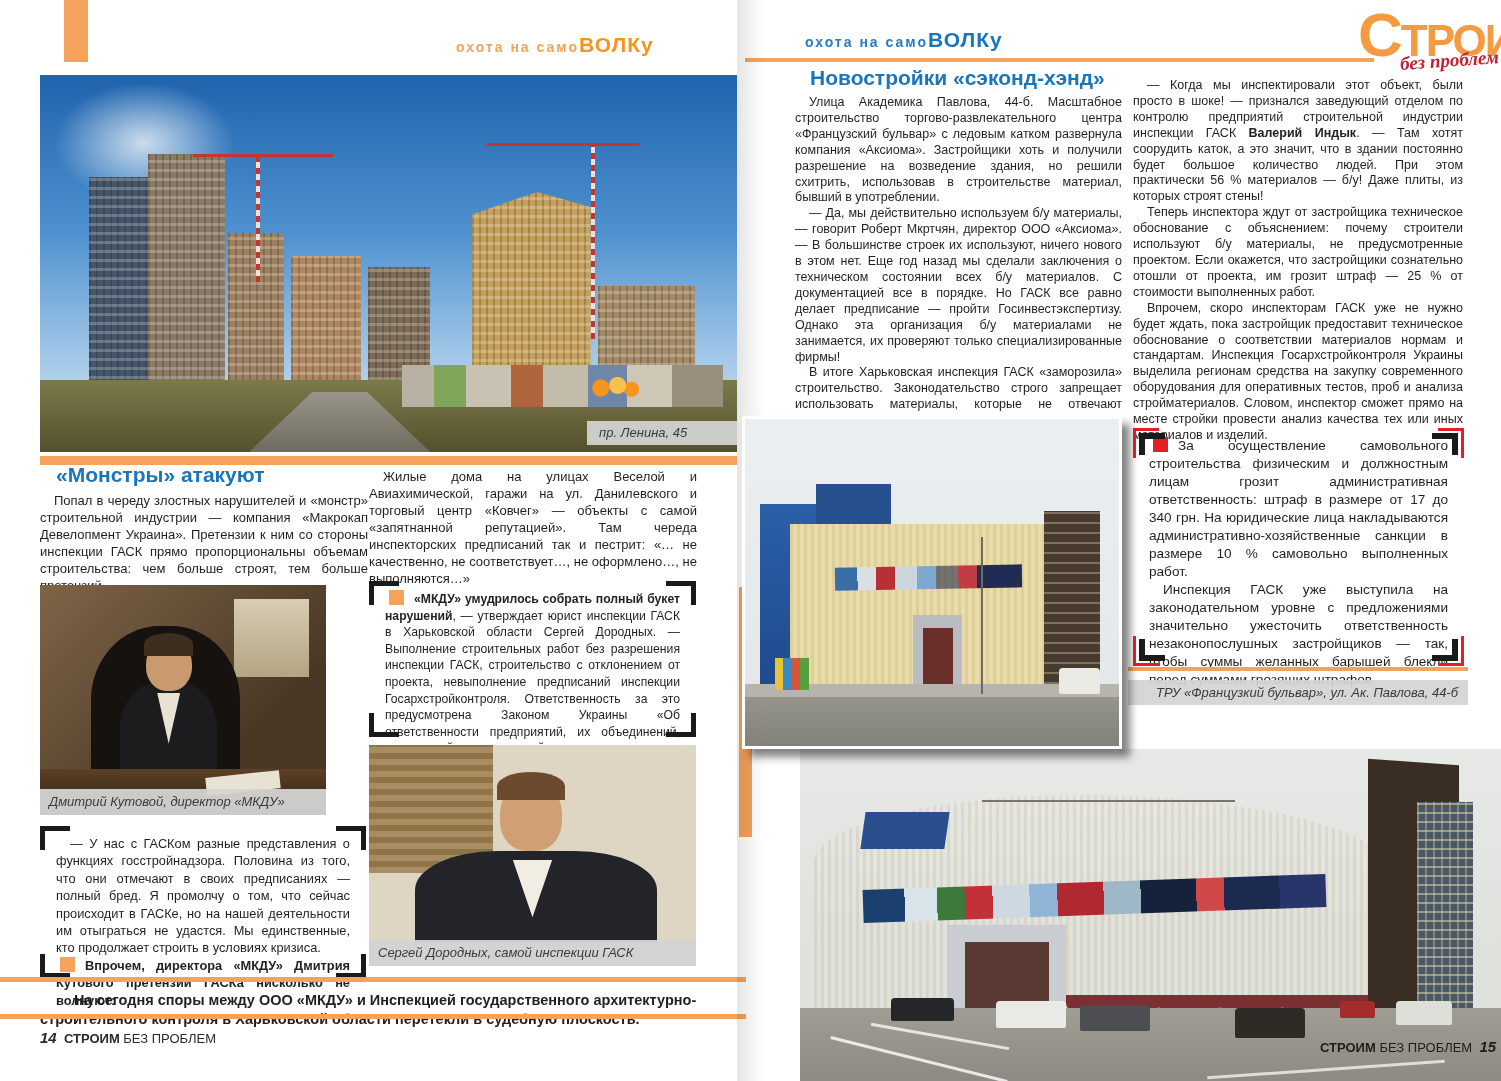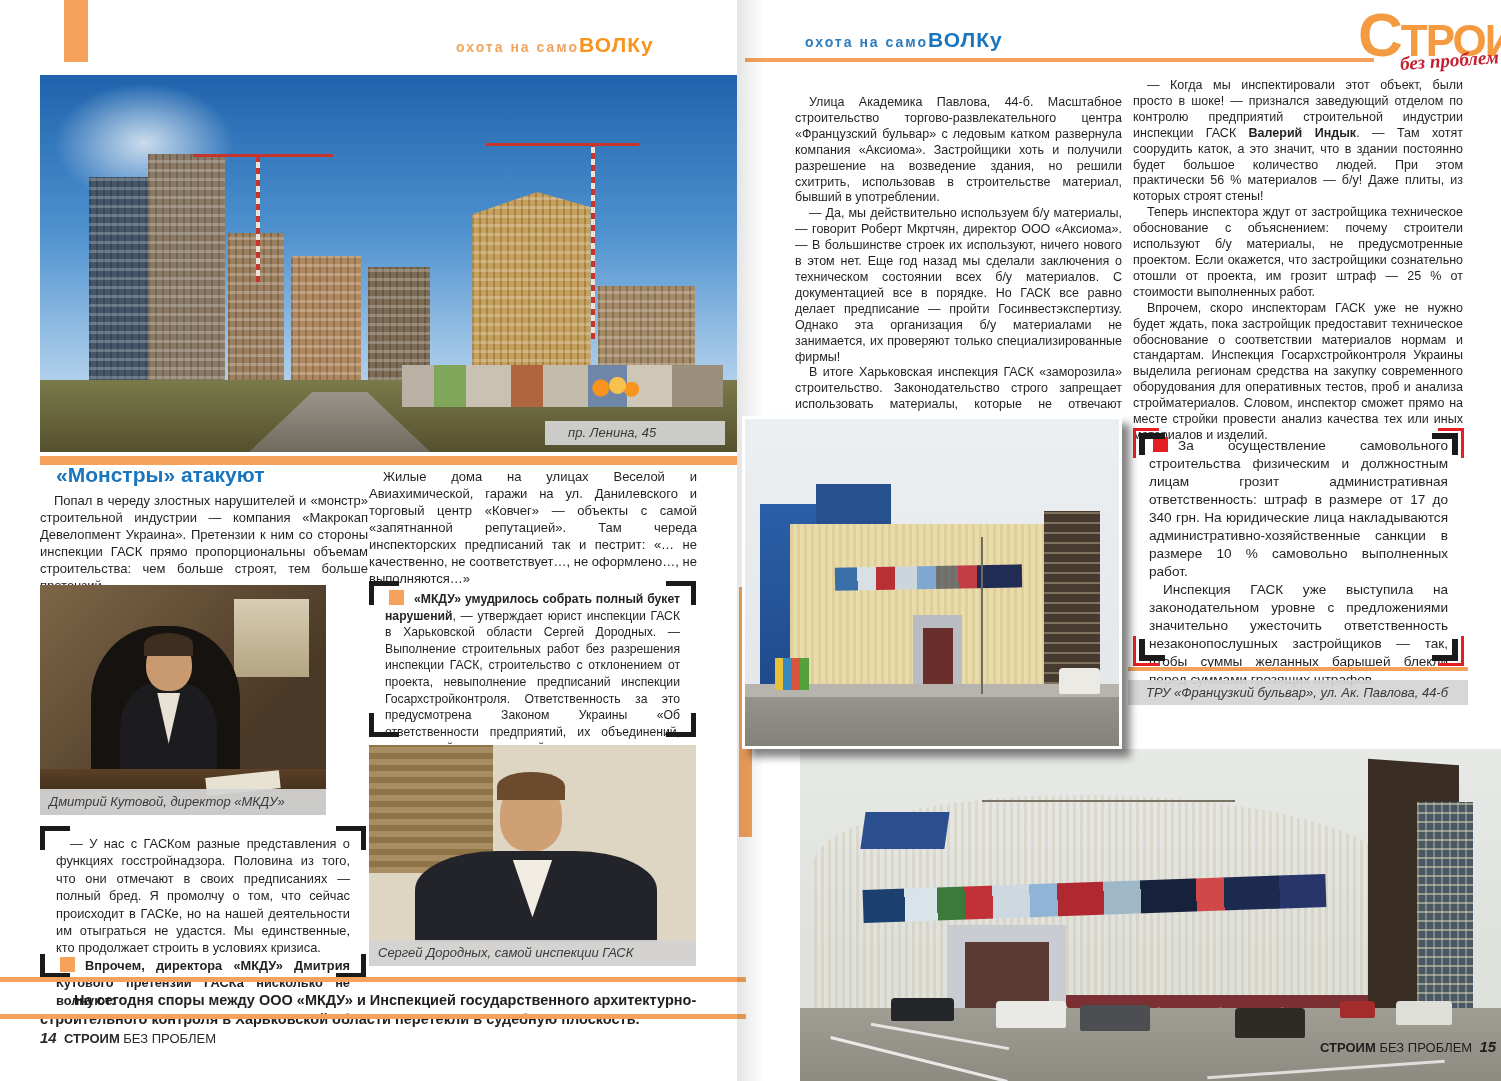--- a/index.html
+++ b/index.html
@@ -97,21 +97,21 @@
     <div class="grid" style="position:absolute;left:62%;bottom:19%;width:17%;height:50%;background-color:#c7a05c;clip-path:polygon(0 12%,55% 0,100% 8%,100% 100%,0 100%);"></div>
     <div class="grid" style="position:absolute;left:80%;bottom:18%;width:14%;height:26%;background-color:#a58a67;"></div>
     <div class="crane-mast" style="left:31%;bottom:45%;height:34%;"></div>
     <div class="crane-jib" style="left:22%;top:21%;width:20%;"></div>
     <div class="crane-mast" style="left:79%;bottom:30%;height:52%;"></div>
     <div class="crane-jib" style="left:64%;top:18%;width:22%;"></div>
     <div style="position:absolute;left:0;bottom:0;width:100%;height:19%;background:linear-gradient(180deg,#7a7a4a,#55502e);"></div>
     <div style="position:absolute;left:30%;bottom:0;width:26%;height:16%;background:linear-gradient(180deg,#9a958a,#6f6a5e);clip-path:polygon(35% 0,65% 0,100% 100%,0 100%);"></div>
     <div style="position:absolute;left:52%;bottom:12%;width:46%;height:11%;background:linear-gradient(90deg,#b9b2a4 0 10%,#7fa65a 10% 20%,#c9c2b2 20% 34%,#b0653e 34% 44%,#c4bcab 44% 58%,#6e86a8 58% 70%,#cfc7b5 70% 84%,#9a8f7c 84% 100%);"></div>
     <div style="position:absolute;left:78%;bottom:13.5%;width:56px;height:26px;background:radial-gradient(circle at 30% 50%,#f7941e 0 8px,rgba(0,0,0,0) 9px),radial-gradient(circle at 60% 40%,#f7c14e 0 8px,rgba(0,0,0,0) 9px),radial-gradient(circle at 85% 55%,#f7941e 0 7px,rgba(0,0,0,0) 8px);"></div>
-    <div class="cap" style="right:12px;bottom:7px;width:180px;padding-left:23px;">
+    <div class="cap" style="right:0;bottom:7px;width:150px;padding-left:12px;">
       <span>пр. Ленина, 45</span>
     </div>
   </div>
   <div class="orange-hairline" style="left:40px;top:456px;width:697px;height:9px;"></div>
 
   <div class="headline" style="left:56px;top:463px;">«Монстры» атакуют</div>
   <div class="colp left-body" style="left:40px;top:492px;width:328px;">
     <p>Попал в череду злостных нарушителей и «монстр» строительной индустрии — компания «Макрокап Девелопмент Украина». Претензии к ним со стороны инспекции ГАСК прямо пропорциональны объемам строительства: чем больше строят, тем больше претензий.</p>
   </div>
 
@@ -172,20 +172,21 @@
 
   <div class="rubric rubric-right">
     <span class="pre">охота на само</span><span class="big">ВОЛКу</span>
   </div>
   <div class="orange-hairline" style="left:745px;top:58px;width:629px;height:4px;"></div>
   <div class="logo">
     <span class="ini">С</span><span class="rest">ТРОИМ</span>
     <span class="sub">без проблем</span>
   </div>
 
+  <div class="headline" style="left:810px;top:66px;">Новостройки «сэконд-хэнд»</div>
   <div class="colp right-body" style="left:795px;top:95px;width:327px;">
     <p>Улица Академика Павлова, 44-б. Масштабное строительство торгово-развлекательного центра «Французский бульвар» с ледовым катком развернула компания «Аксиома». Застройщики хоть и получили разрешение на возведение здания, но решили схитрить, использовав в строительстве материал, бывший в употреблении.</p>
     <p>— Да, мы действительно используем б/у материалы, — говорит Роберт Мкртчян, директор ООО «Аксиома». — В большинстве строек их используют, ничего нового в этом нет. Еще год назад мы сделали заключения о техническом состоянии всех б/у материалов. С документацией все в порядке. Но ГАСК все равно делает предписание — пройти Госинвестэкспертизу. Однако эта организация б/у материалами не занимается, их проверяют только специализированные фирмы!</p>
     <p>В итоге Харьковская инспекция ГАСК «заморозила» строительство. Законодательство строго запрещает использовать материалы, которые не отвечают государственным нормам и стандартам.</p>
   </div>
 
   <div class="colp right-body" style="left:1133px;top:78px;width:330px;">
     <p><span>— Когда мы инспектировали этот объект, были просто в шоке! — признался заведующий отделом по контролю предприятий строительной индустрии инспекции ГАСК </span><b>Валерий Индык</b><span>. — Там хотят соорудить каток, а это значит, что в здании постоянно будет большое количество людей. При этом практически 56 % материалов — б/у! Даже плиты, из которых строят стены!</span></p>
     <p>Теперь инспектора ждут от застройщика техническое обоснование с объяснением: почему строители используют б/у материалы, не предусмотренные проектом. Если окажется, что застройщики сознательно отошли от проекта, им грозит штраф — 25 % от стоимости выполненных работ.</p>
     <p>Впрочем, скоро инспекторам ГАСК уже не нужно будет ждать, пока застройщик предоставит техническое обоснование о соответствии материалов нормам и стандартам. Инспекция Госархстройконтроля Украины выделила регионам средства на закупку современного оборудования для оперативных тестов, проб и анализа стройматериалов. Словом, инспектор сможет прямо на месте стройки провести анализ качества тех или иных материалов и изделий.</p>
@@ -198,21 +199,21 @@
     <div class="brk2 r-br"></div>
     <div class="brk2 b-tl"></div>
     <div class="brk2 b-tr"></div>
     <div class="brk2 b-bl"></div>
     <div class="brk2 b-br"></div>
     <p style="margin:0;"><span class="sq r"></span><span>За осуществление самовольного строительства физическим и должностным лицам грозит административная ответственность: штраф в размере от 17 до 340 грн. На юридические лица накладываются административно-хозяйственные санкции в размере 10 % самовольно выполненных работ.</span></p>
     <p style="margin:0;text-indent:14px;">Инспекция ГАСК уже выступила на законодательном уровне с предложениями значительно ужесточить ответственность незаконопослушных застройщиков — так, чтобы суммы желанных барышей блекли перед суммами грозящих штрафов.</p>
   </div>
 
   <div class="orange-hairline" style="left:1128px;top:667px;width:340px;height:4px;"></div>
-  <div class="cap" style="left:1128px;top:680px;width:340px;height:25px;line-height:25px;text-align:right;padding-right:20px;">
+  <div class="cap" style="left:1128px;top:680px;width:340px;height:25px;line-height:25px;text-align:right;padding-right:10px;">
     <span>ТРУ «Французкий бульвар», ул. Ак. Павлова, 44-б</span>
   </div>
 
   <div class="photo" style="left:800px;top:749px;width:701px;height:332px;">
     <div style="position:absolute;inset:0;background:linear-gradient(180deg,#e7e9e6,#dfe1dd 60%);"></div>
     <div style="position:absolute;left:2%;top:14%;width:82%;height:68%;background:linear-gradient(180deg,#ecdcae,#e0cf96);border-radius:46% 54% 0 0 / 30% 34% 0 0;background-image:repeating-linear-gradient(90deg,rgba(170,130,60,.14) 0 3px,rgba(0,0,0,0) 3px 7px);"></div>
     <div style="position:absolute;left:26%;top:15.5%;width:36%;height:2px;background:#7a7466;"></div>
     <div style="position:absolute;left:9%;top:19%;width:12%;height:11%;background:#2b4f8e;transform:skewX(-8deg);"></div>
     <div style="position:absolute;left:9%;top:40%;width:66%;height:10%;transform:rotate(-2deg);background:linear-gradient(90deg,#1b3f6e 0 9%,#d8e4ea 9% 16%,#3c7a3c 16% 22%,#c23038 22% 28%,#cdd8e0 28% 36%,#8fb4d8 36% 42%,#b02830 42% 52%,#9fb8c8 52% 60%,#16213c 60% 72%,#d04848 72% 78%,#1d2a50 78% 90%,#28356a 90% 100%);"></div>
     <div style="position:absolute;left:21%;top:53%;width:17%;height:29%;background:#c9cdd1;"></div>

